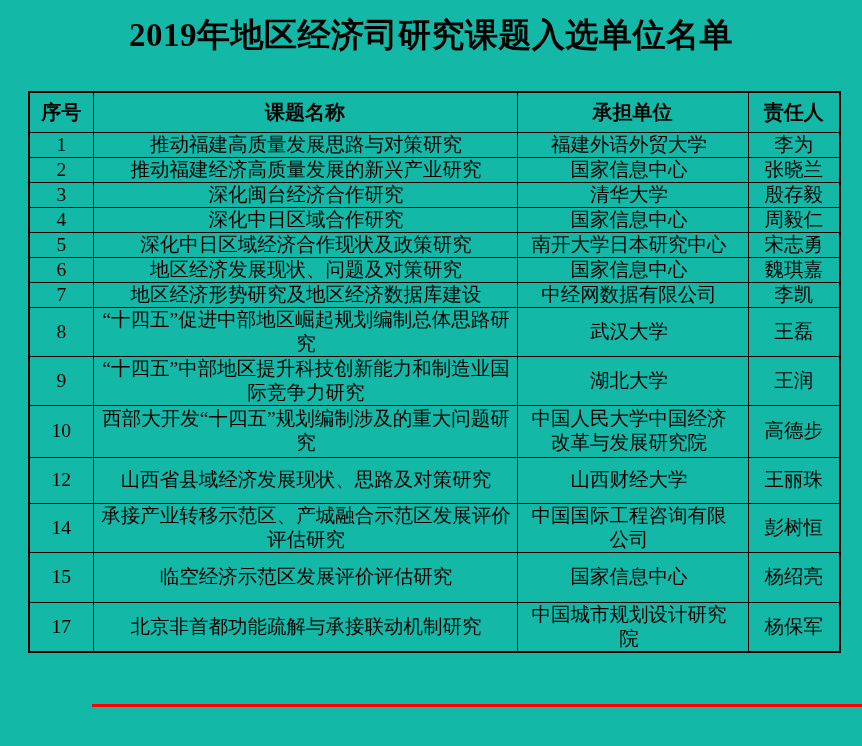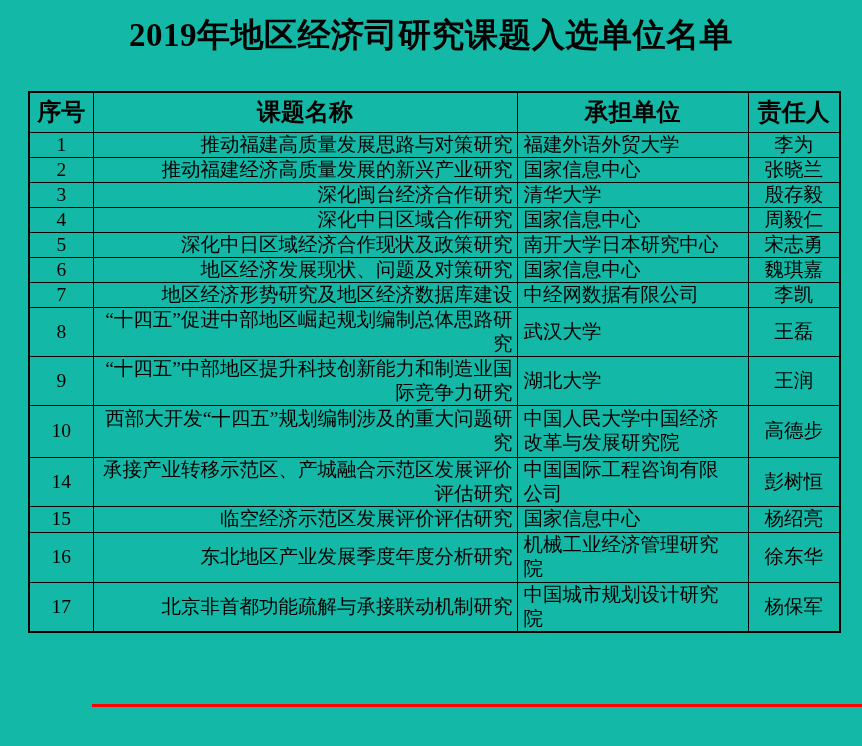--- a/index.html
+++ b/index.html
@@ -22,25 +22,25 @@
   }
   col.c1 { width: 64px; }
   col.c2 { width: 424px; }
   col.c3 { width: 231px; }
   col.c4 { width: 92px; }
   th, td {
     border: 1px solid #000;
     font-size: 19.5px; line-height: 24px;
     vertical-align: middle; overflow: hidden;
   }
-  th { font-weight: bold; text-align: center; font-size: 24px; }
+  th { font-weight: bold; text-align: center; font-size: 20px; }
   thead tr { height: 40px; }
   td.c-no, td.c-person { text-align: center; }
-  td.c-topic { text-align: right; padding: 0 4px 0 6px; word-break: break-all; }
-  td.c-unit  { text-align: left; padding: 0 13px 0 6px; word-break: break-all; }
+  td.c-topic { text-align: center; padding: 0 4px 0 6px; word-break: break-all; }
+  td.c-unit  { text-align: center; padding: 0 13px 0 6px; word-break: break-all; }
   tbody tr:nth-child(1)  { height: 25px; }
   tbody tr:nth-child(2)  { height: 24px; }
   tbody tr:nth-child(3)  { height: 25px; }
   tbody tr:nth-child(4)  { height: 24px; }
   tbody tr:nth-child(5)  { height: 25px; }
   tbody tr:nth-child(6)  { height: 24px; }
   tbody tr:nth-child(7)  { height: 25px; }
   tbody tr:nth-child(8)  { height: 43px; }
   tbody tr:nth-child(9)  { height: 47px; }
   tbody tr:nth-child(10) { height: 52px; margin-top: 18px; }
@@ -134,36 +134,36 @@
         <td class="c-unit">湖北大学</td>
         <td class="c-person">王润</td>
       </tr>
       <tr>
         <td class="c-no">10</td>
         <td class="c-topic">西部大开发“十四五”规划编制涉及的重大问题研究</td>
         <td class="c-unit">中国人民大学中国经济改革与发展研究院</td>
         <td class="c-person">高德步</td>
       </tr>
       <tr>
+        <td class="c-no">12</td>
+        <td class="c-topic">山西省县域经济发展现状、思路及对策研究</td>
+        <td class="c-unit">山西财经大学</td>
+        <td class="c-person">王丽珠</td>
+      </tr>
+      <tr>
         <td class="c-no">14</td>
         <td class="c-topic">承接产业转移示范区、产城融合示范区发展评价评估研究</td>
         <td class="c-unit">中国国际工程咨询有限公司</td>
         <td class="c-person">彭树恒</td>
       </tr>
       <tr>
         <td class="c-no">15</td>
         <td class="c-topic">临空经济示范区发展评价评估研究</td>
         <td class="c-unit">国家信息中心</td>
         <td class="c-person">杨绍亮</td>
-      </tr>
-      <tr>
-        <td class="c-no">16</td>
-        <td class="c-topic">东北地区产业发展季度年度分析研究</td>
-        <td class="c-unit">机械工业经济管理研究院</td>
-        <td class="c-person">徐东华</td>
       </tr>
       <tr>
         <td class="c-no">17</td>
         <td class="c-topic">北京非首都功能疏解与承接联动机制研究</td>
         <td class="c-unit">中国城市规划设计研究院</td>
         <td class="c-person">杨保军</td>
       </tr>
 
     </tbody>
   </table>

